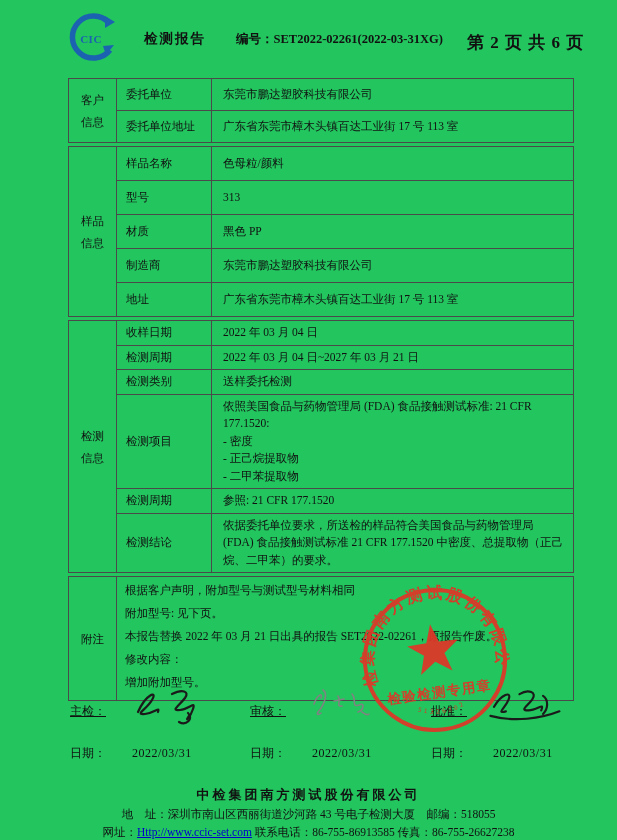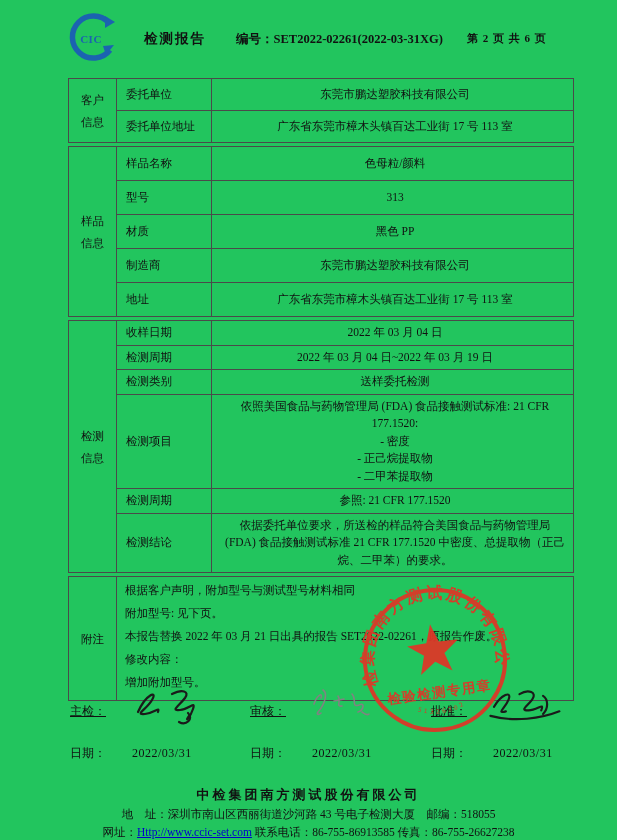--- a/index.html
+++ b/index.html
@@ -4,30 +4,30 @@
 <style>
   * { box-sizing: border-box; margin: 0; padding: 0; }
   html,body { background:#ffffff; }
   body { font-family: "Liberation Serif", "DejaVu Serif", serif; color:#111; }
   .page { position:relative; width:617px; height:840px; background:#22c55e; overflow:hidden; }
 
   
   .logo { position:absolute; left:60px; top:13px; width:64px; height:52px; }
   .doc-title { position:absolute; left:144px; top:30px; font-size:13.5px; font-weight:bold; letter-spacing:2px; }
   .report-no { position:absolute; left:236px; top:31px; font-size:12.5px; font-weight:bold; white-space:nowrap; }
-  .page-info { position:absolute; left:467px; top:31px; font-size:11px; font-weight:bold; letter-spacing:1px; white-space:nowrap; }
+  .page-info { position:absolute; left:467px; top:31px; font-size:17px; font-weight:bold; letter-spacing:1px; white-space:nowrap; }
 
   
   .report-table { position:absolute; left:68px; top:78px; width:506px; font-size:11.5px; }
   .sec { display:flex; border:1px solid #4a4a4a; margin-top:3px; }
   .sec:first-child { margin-top:0; }
   .sec-label { width:48px; min-width:48px; border-right:1px solid #4a4a4a;
                display:flex; align-items:center; justify-content:center;
                text-align:center; white-space:pre-line; line-height:22px; }
-  .sec-body { flex:1; display:flex; flex-direction:column;text-align:center; }
+  .sec-body { flex:1; display:flex; flex-direction:column; }
   .rrow { display:flex; }
   .rrow + .rrow { border-top:1px solid #4a4a4a; }
   .fcell { width:95px; min-width:95px; border-right:1px solid #4a4a4a;
            padding:7px 4px 7px 9px; display:flex; align-items:center; }
   .vcell { flex:1; padding:7px 6px 7px 11px; white-space:pre-line; line-height:17px; }
   .s2 .fcell, .s2 .vcell { padding-top:8px; padding-bottom:8px; }
   .s3 .fcell, .s3 .vcell { padding-top:3px; padding-bottom:3px; }
   .s3 .vcell { line-height:17.5px; }
   .note-cell { flex:1; padding:2px 8px 6px 8px; line-height:23px; white-space:pre-line; }
 
@@ -114,21 +114,21 @@
     <div class="sec s3">
       <div class="sec-label">检测
 信息</div>
       <div class="sec-body">
         <div class="rrow">
           <div class="fcell">收样日期</div>
           <div class="vcell">2022 年 03 月 04 日</div>
         </div>
         <div class="rrow">
           <div class="fcell">检测周期</div>
-          <div class="vcell">2022 年 03 月 04 日~2022 年 03 月 19 日</div>
+          <div class="vcell">2022 年 03 月 04 日~2027 年 03 月 21 日</div>
         </div>
         <div class="rrow">
           <div class="fcell">检测类别</div>
           <div class="vcell">送样委托检测</div>
         </div>
         <div class="rrow">
           <div class="fcell">检测项目</div>
           <div class="vcell">依照美国食品与药物管理局 (FDA) 食品接触测试标准: 21 CFR 177.1520:
 - 密度
 - 正己烷提取物

